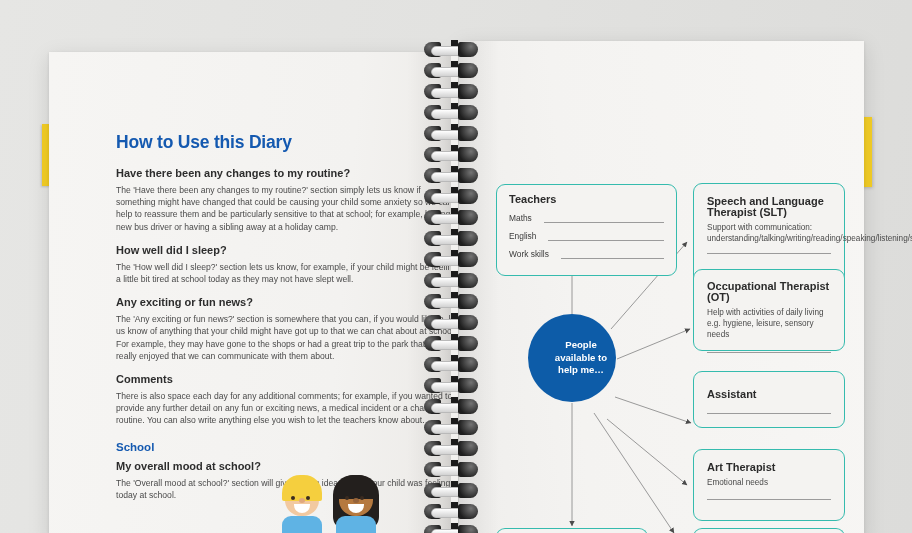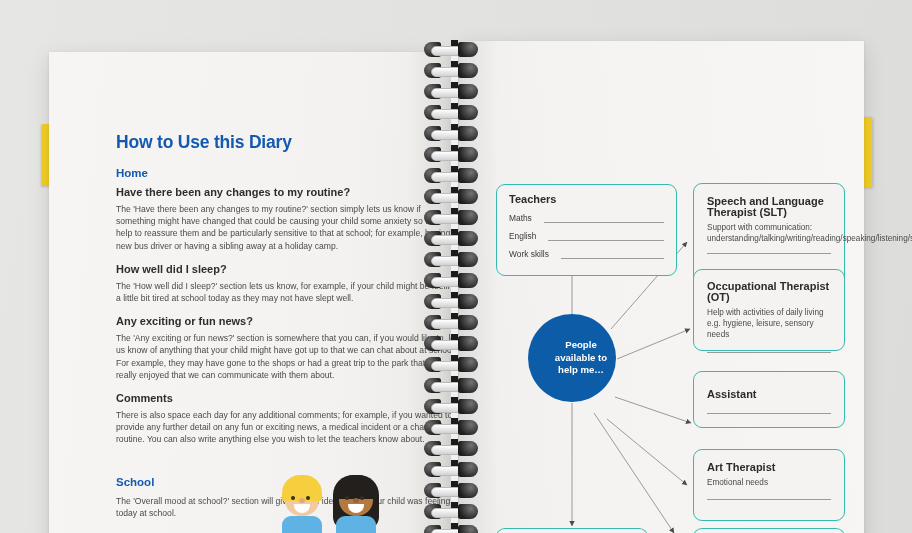--- a/index.html
+++ b/index.html
@@ -107,36 +107,36 @@
 
 <div id="stage">
 
   <div class="tab" id="tab-left"></div>
   <div class="tab" id="tab-right"></div>
 
   <div class="page" id="left-page">
     <div id="left-body">
       <div class="h1">How to Use this Diary</div>
 
-      <div class="h2">Home</div>
 
       <div class="q">Have there been any changes to my routine?</div>
       <div class="p">The 'Have there been any changes to my routine?' section simply lets us know if something might have changed that could be causing your child some anxiety so we can help to reassure them and be particularly sensitive to that at school; for example, having a new bus driver or having a sibling away at a holiday camp.</div>
 
       <div class="q">How well did I sleep?</div>
       <div class="p">The 'How well did I sleep?' section lets us know, for example, if your child might be feeling a little bit tired at school today as they may not have slept well.</div>
 
       <div class="q">Any exciting or fun news?</div>
       <div class="p">The 'Any exciting or fun news?' section is somewhere that you can, if you would like to, let us know of anything that your child might have got up to that we can chat about at school. For example, they may have gone to the shops or had a great trip to the park that they really enjoyed that we can communicate with them about.</div>
 
       <div class="q">Comments</div>
       <div class="p">There is also space each day for any additional comments; for example, if you wanted to provide any further detail on any fun or exciting news, a medical incident or a change in routine. You can also write anything else you wish to let the teachers know about.</div>
 
-      <div class="h2" style="margin-top:30px">School</div>
-
+      <div class="h2" style="margin-top:14px">School</div>
+
+      <div class="q">My overall mood at school?</div>
       <div class="p">The 'Overall mood at school?' section will give you an idea of how your child was feeling today at school.</div>
     </div>
 
     <div id="kids" style="left:227px;top:414px;">
       <div class="kid" id="kid-boy">
         <div class="body"></div>
         <div class="head"></div>
         <div class="hair"></div>
         <div class="eye" style="left:15px"></div>
         <div class="eye" style="left:30px"></div>

